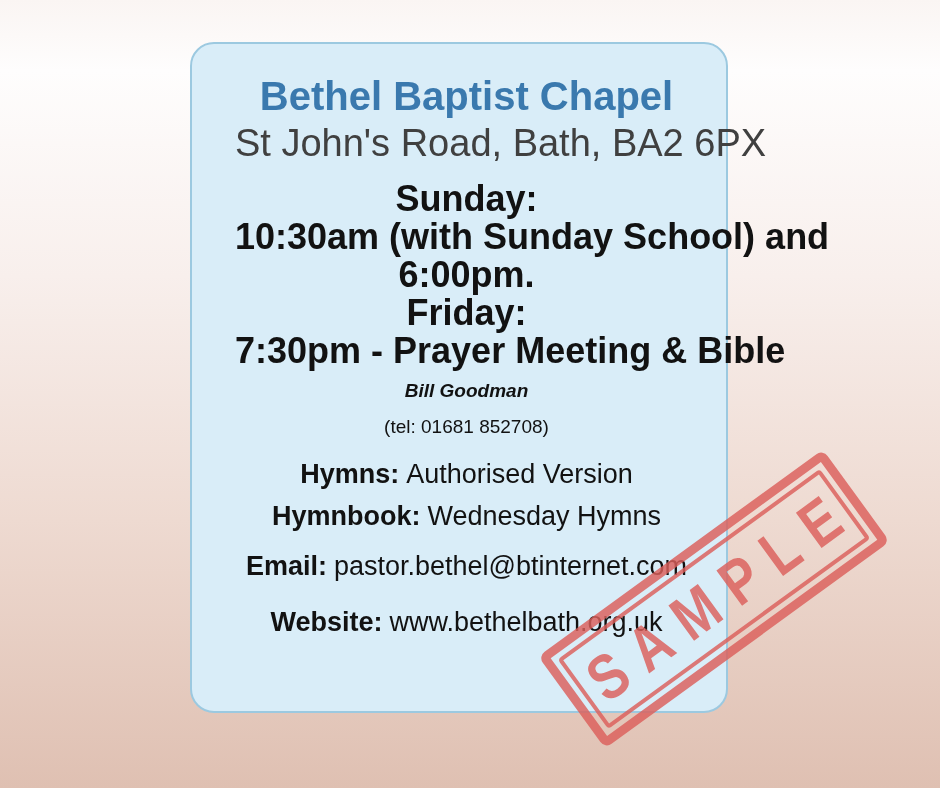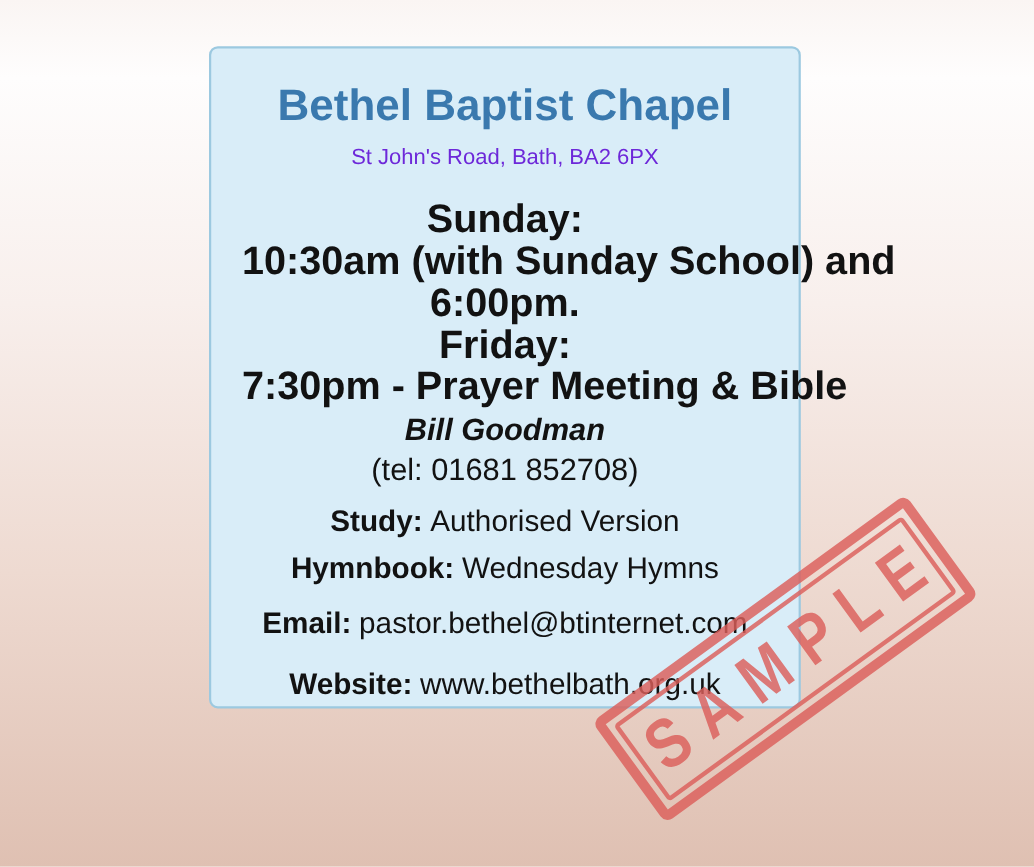--- a/index.html
+++ b/index.html
@@ -15,58 +15,58 @@
       #eedad1 66%,
       #dfc0b2 100%);
     font-family: "Liberation Sans", sans-serif;
   }
 
   .card {
     position: absolute;
     left: 190px;
     top: 42px;
     width: 538px;
-    height: 602px;
+    height: 671px;
     box-sizing: border-box;
     background: #d9edf8;
     border: 2px solid #9cc9e0;
-    border-radius: 8px;
+    border-radius: 24px;
     text-align: center;
-    padding: 26px 28px 0 28px;
+    padding: 26px 28px 0 43px;
     color: #121212;
   }
 
   .title {
     margin: 4px 0 0 0;
     font-size: 40px;
     line-height: 44px;
     font-weight: bold;
     color: #3a79ae;
     white-space: nowrap;
   }
 
   .address {
     margin-top: 9px;
-    font-size: 20px;
+    font-size: 38px;
     line-height: 32px;
-    color: #6d28d9;
+    color: #404040;
     white-space: nowrap;
   }
 
   .services {
     margin-top: 21px;
     font-size: 36px;
     line-height: 38px;
     font-weight: bold;
     white-space: nowrap;
   }
 
   .pastor {
     margin-top: 3px;
-    font-size: 28px;
+    font-size: 19px;
     line-height: 36px;
     white-space: nowrap;
   }
   .pastor-name { font-weight: bold; font-style: italic; }
 
   .info-line {
     font-size: 27px;
     line-height: 30px;
     white-space: nowrap;
   }
@@ -129,21 +129,21 @@
       <div class="svc-line">Friday:</div>
       <div class="svc-line">7:30pm - Prayer Meeting &amp; Bible</div>
     </div>
 
     <div class="pastor">
       <div class="pastor-name">Bill Goodman</div>
       <div class="pastor-tel">(tel: 01681 852708)</div>
     </div>
 
     <div class="info-line info-bible">
-      <span class="info-label">Study:</span><span>Authorised Version</span>
+      <span class="info-label">Hymns:</span><span>Authorised Version</span>
     </div>
 
     <div class="info-line info-hymn">
       <span class="info-label">Hymnbook:</span><span>Wednesday Hymns</span>
     </div>
 
     <div class="info-line info-email">
       <span class="info-label">Email:</span><span>pastor.bethel@btinternet.com</span>
     </div>
 

